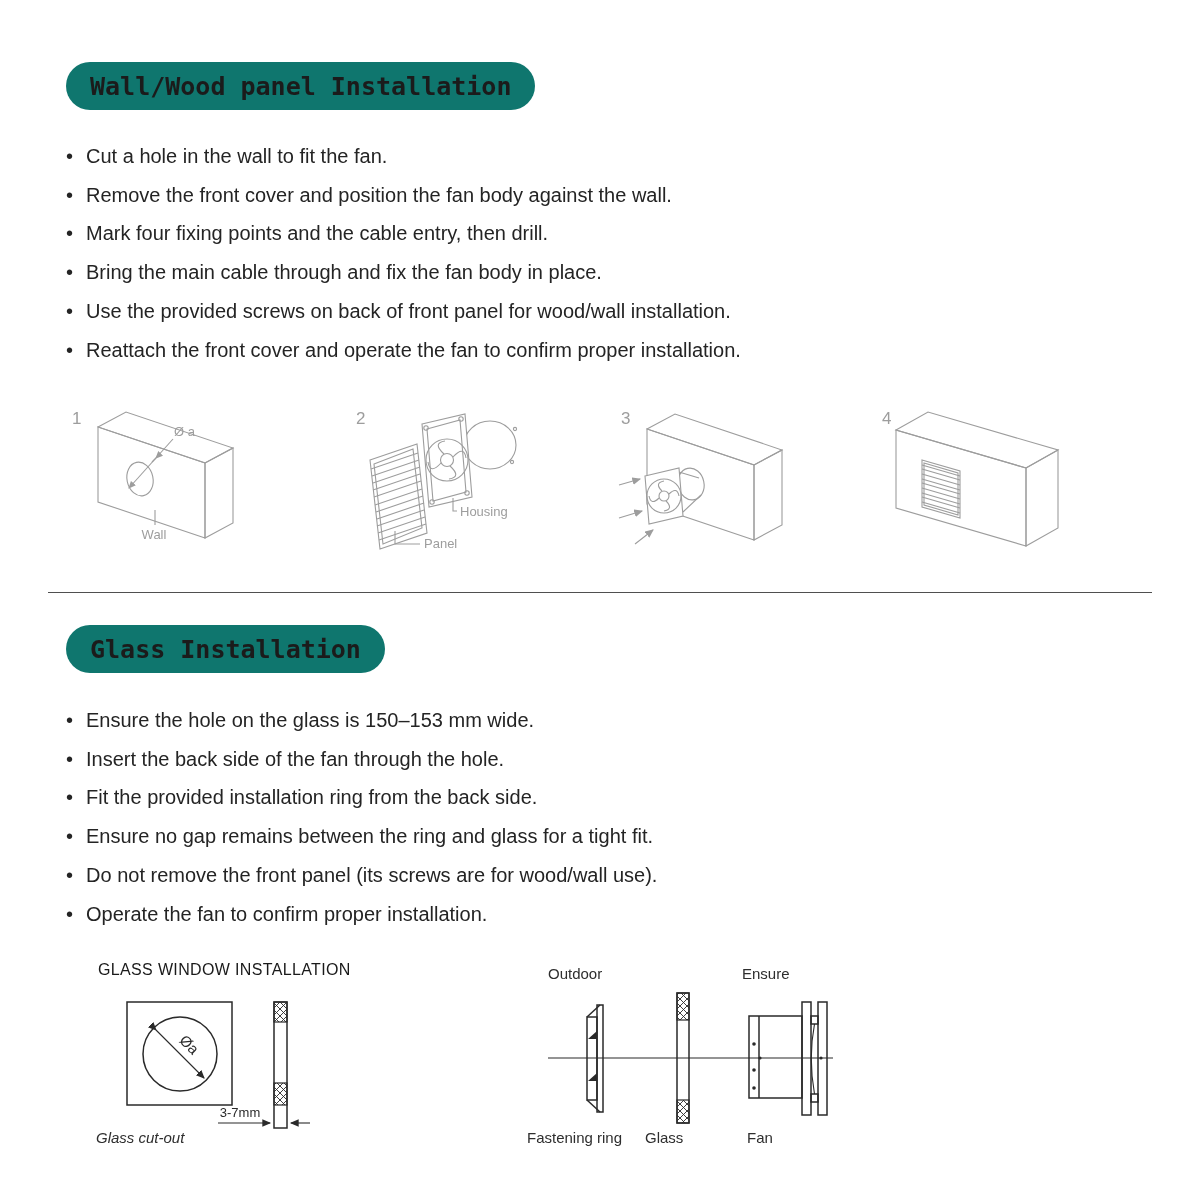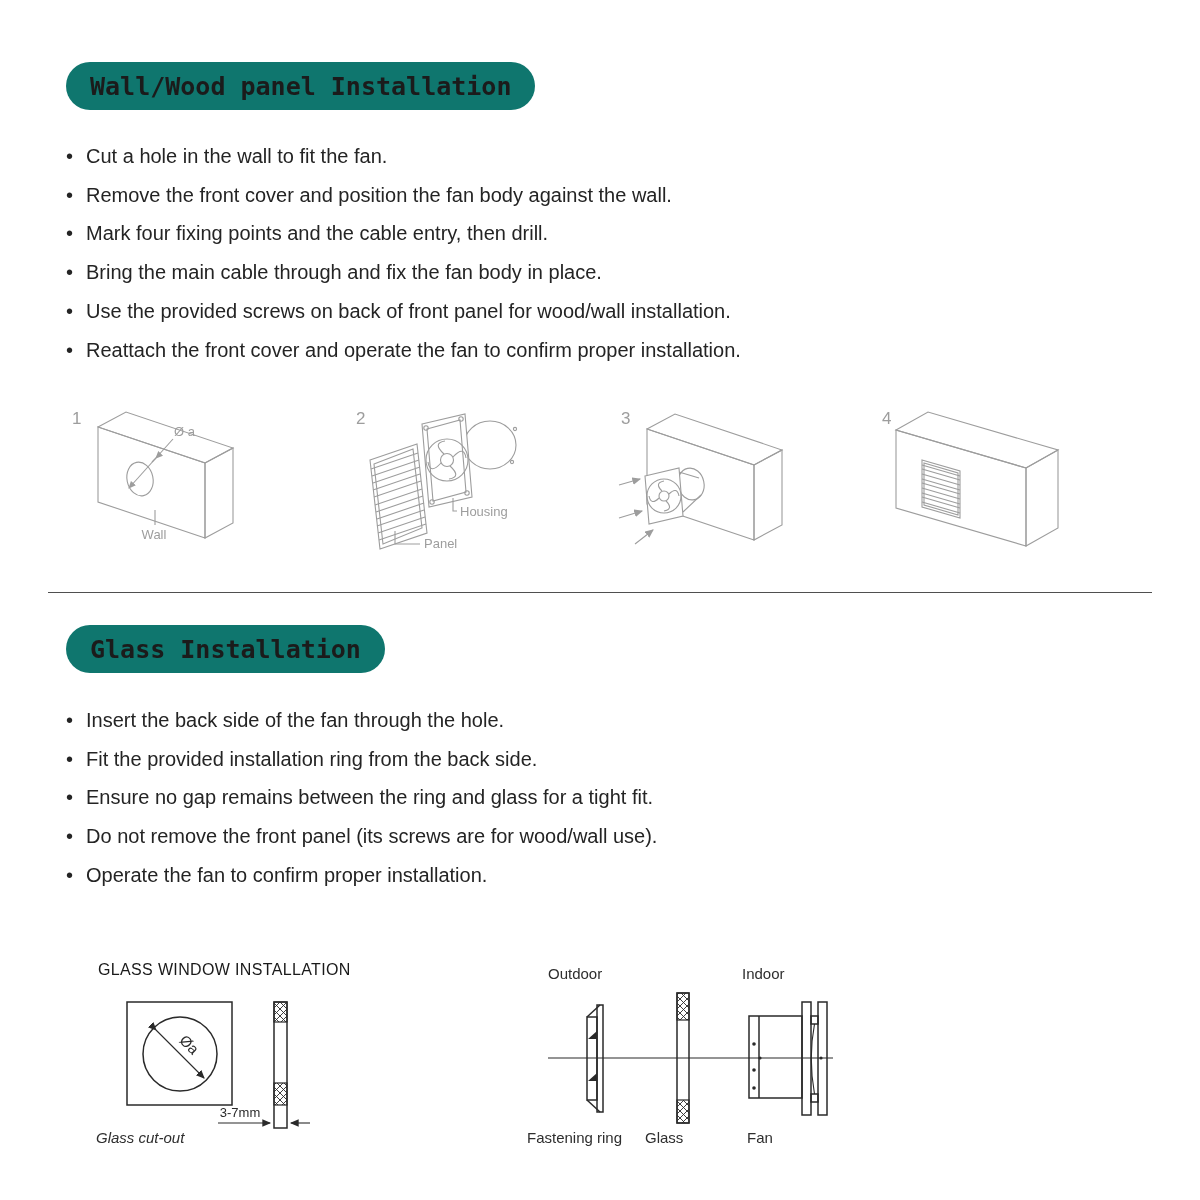--- a/index.html
+++ b/index.html
@@ -166,20 +166,21 @@
       <line class="ln" x1="46" y1="99" x2="84" y2="110"></line>
       <line class="ln" x1="46" y1="104" x2="84" y2="115"></line>
     </svg>
   </div>
 
   <div class="divider"></div>
 
   <div class="pill" id="pill-glass">Glass Installation</div>
 
   <ul class="bullets" id="bullets-glass">
+    <li>Ensure the hole on the glass is 150–153 mm wide.</li>
     <li>Insert the back side of the fan through the hole.</li>
     <li>Fit the provided installation ring from the back side.</li>
     <li>Ensure no gap remains between the ring and glass for a tight fit.</li>
     <li>Do not remove the front panel (its screws are for wood/wall use).</li>
     <li>Operate the fan to confirm proper installation.</li>
   </ul>
 
   <div class="glass-fig-title">GLASS WINDOW INSTALLATION</div>
 
   <svg class="svgabs" id="glass-left-svg" width="230" height="150" viewBox="0 0 230 150">
@@ -199,21 +200,21 @@
     <rect class="dk" x="176" y="14" width="13" height="126"></rect>
     <rect x="176" y="14" width="13" height="20" fill="url(#xh1)" stroke="#2a2a2a" stroke-width="1.2"></rect>
     <rect x="176" y="95" width="13" height="22" fill="url(#xh1)" stroke="#2a2a2a" stroke-width="1.2"></rect>
     <line class="dkthin" x1="120" y1="135" x2="172" y2="135" marker-end="url(#ahd1)"></line>
     <line class="dkthin" x1="212" y1="135" x2="193" y2="135" marker-end="url(#ahd1)"></line>
     <text class="dimtext" x="142" y="129" text-anchor="middle">3-7mm</text>
   </svg>
   <div class="cap" id="cap-cutout">Glass cut-out</div>
 
   <div class="cap" id="cap-outdoor">Outdoor</div>
-  <div class="cap" id="cap-indoor">Indoor</div>
+  <div class="cap" id="cap-indoor">Ensure</div>
 
   <svg class="svgabs" id="glass-right-svg" width="300" height="150" viewBox="0 0 300 150">
     <defs>
       <pattern id="xh2" width="7" height="7" patternUnits="userSpaceOnUse">
         <path d="M0,7 L7,0 M0,0 L7,7" stroke="#2a2a2a" stroke-width="0.9"></path>
       </pattern>
     </defs>
 
     <rect class="dk" x="47" y="32" width="10" height="83"></rect>
     <rect class="dk" x="57" y="20" width="6" height="107"></rect>

